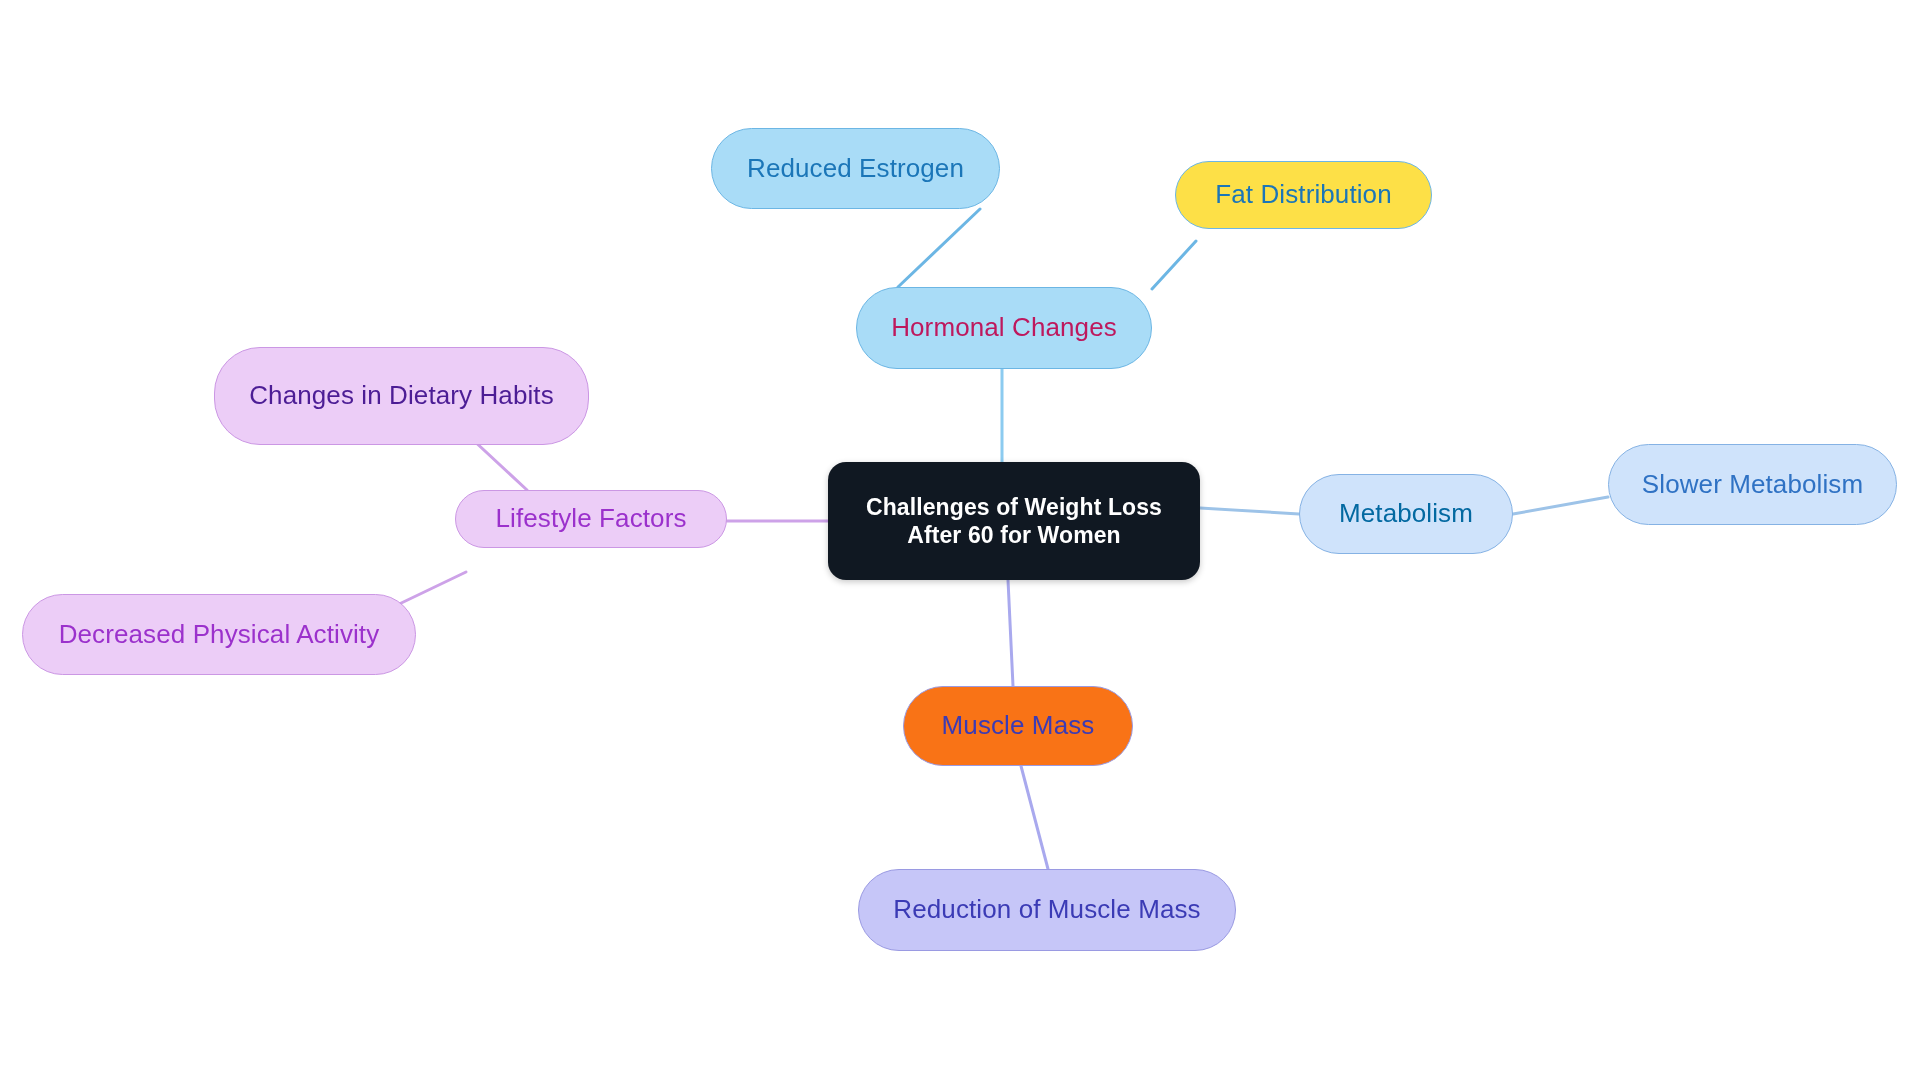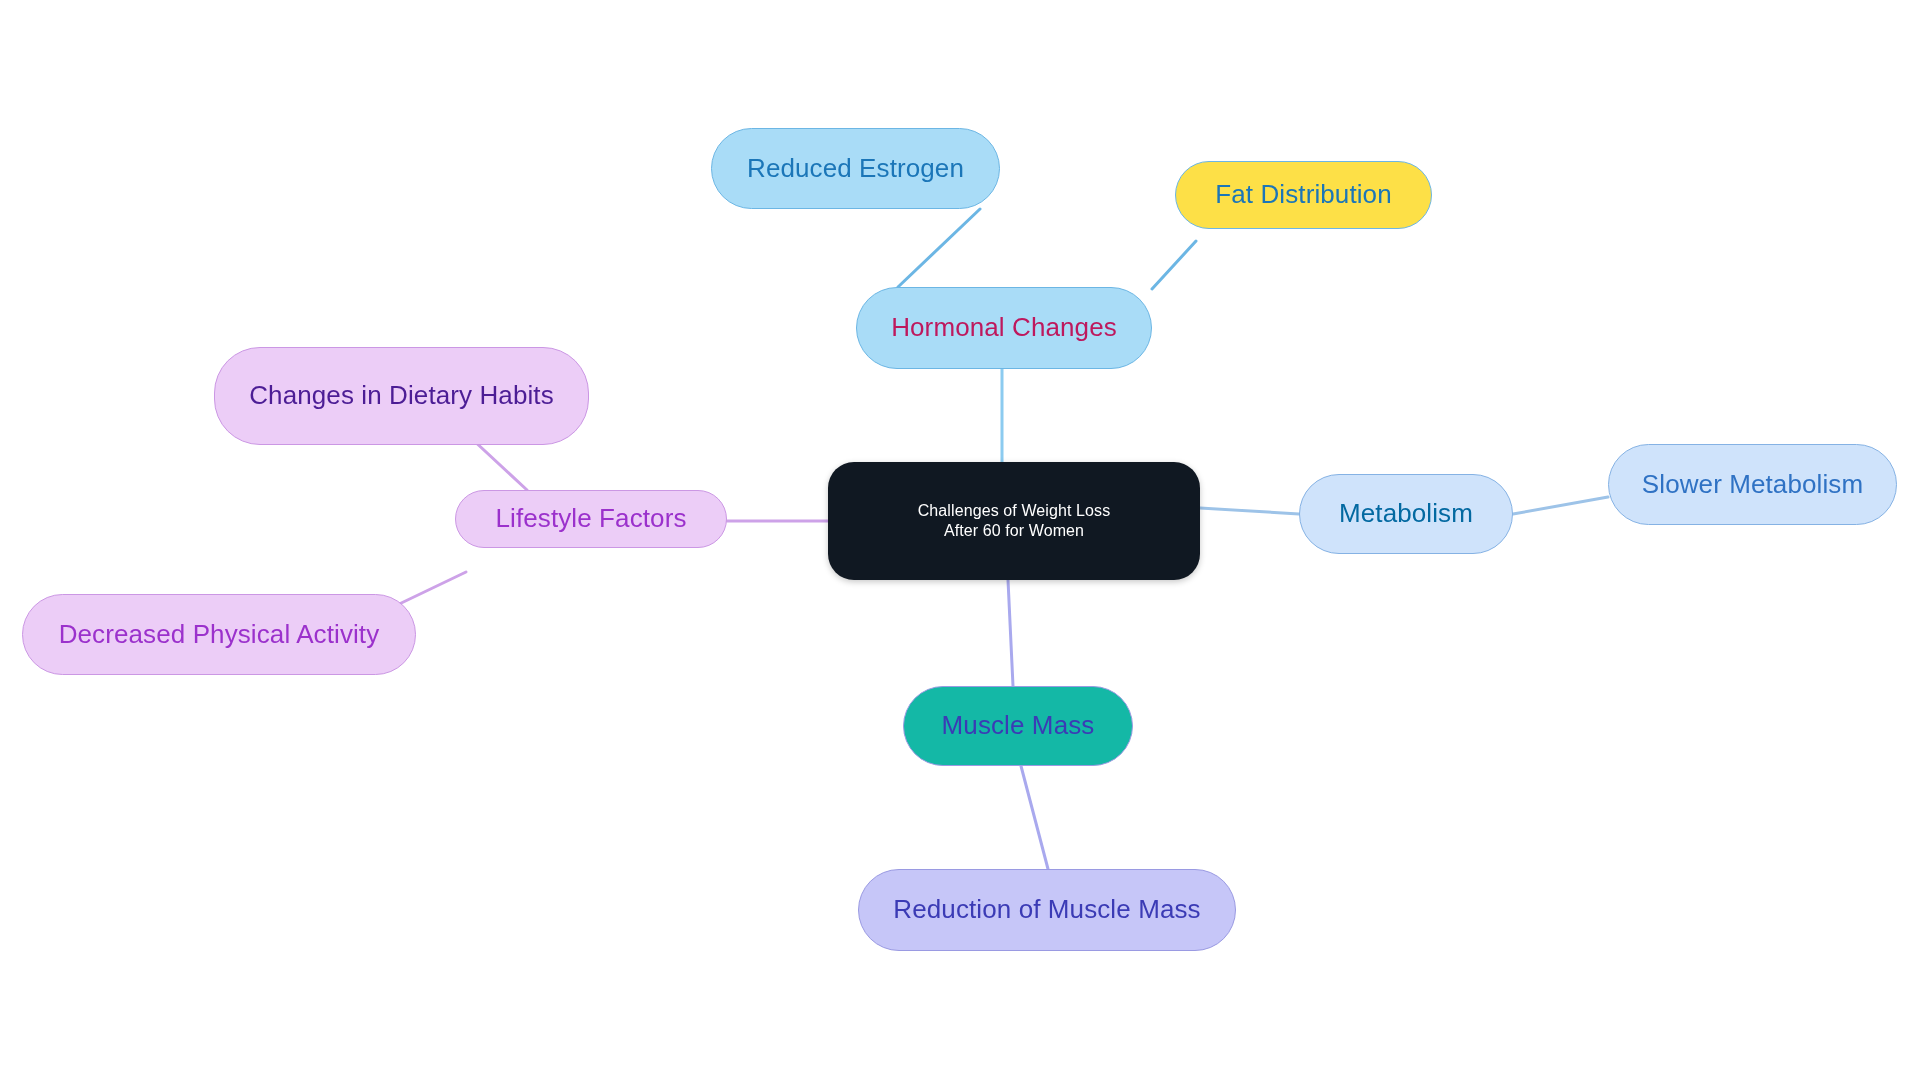--- a/index.html
+++ b/index.html
@@ -37,25 +37,26 @@
     justify-content: center;
     text-align: center;
     border-style: solid;
     border-width: 1.5px;
     line-height: 1.22;
     white-space: pre-line;
     letter-spacing: 0.1px;
   }
   .node-root {
     border-width: 0;
-    border-radius: 26px;
-    font-size: 16px;
+    border-radius: 18px;
+    font-size: 23px;
     color: #ffffff;
     background: #101822;
     box-shadow: 0 2px 6px rgba(0,0,0,0.22);
+    font-weight: bold;
   }
   .node-branch, .node-leaf {
     border-radius: 46px;
     font-size: 26px;
   }
 </style>
 </head>
 <body style="background: rgb(255, 255, 255);">
 
 <div id="mindmap-canvas">
@@ -72,19 +73,19 @@
       <line x1="466" y1="572" x2="370" y2="618" stroke="#cda2e8" stroke-width="3" stroke-linecap="round"></line>
     </svg>
   <div id="node-layer">
       <div class="node node-root" style="left: 828px; top: 462px; width: 372px; height: 118px; background: rgb(16, 24, 34); color: rgb(255, 255, 255);"><span>Challenges of Weight Loss
 After 60 for Women</span></div>
       <div class="node node-branch" style="left: 856px; top: 287px; width: 296px; height: 82px; background: rgb(169, 220, 247); color: #be185d; border-color: rgb(108, 182, 228);"><span>Hormonal Changes</span></div>
       <div class="node node-leaf" style="left: 711px; top: 128px; width: 289px; height: 81px; background: rgb(169, 220, 247); color: rgb(27, 118, 184); border-color: rgb(108, 182, 228);"><span>Reduced Estrogen</span></div>
       <div class="node node-leaf" style="left: 1175px; top: 161px; width: 257px; height: 68px; background: #fde047; color: rgb(27, 118, 184); border-color: rgb(108, 182, 228); justify-content: center;"><span>Fat Distribution</span></div>
       <div class="node node-branch" style="left: 1299px; top: 474px; width: 214px; height: 80px; background: rgb(207, 227, 251); color: #0369a1; border-color: rgb(133, 178, 228);"><span>Metabolism</span></div>
       <div class="node node-leaf" style="left: 1608px; top: 444px; width: 289px; height: 81px; background: rgb(207, 227, 251); color: rgb(47, 114, 196); border-color: rgb(133, 178, 228);"><span>Slower Metabolism</span></div>
-      <div class="node node-branch" style="left: 903px; top: 686px; width: 230px; height: 80px; background: #14b8a6; color: rgb(59, 59, 181); border-color: rgb(154, 154, 226);"><span>Muscle Mass</span></div>
+      <div class="node node-branch" style="left: 903px; top: 686px; width: 230px; height: 80px; background: #f97316; color: rgb(59, 59, 181); border-color: rgb(154, 154, 226);"><span>Muscle Mass</span></div>
       <div class="node node-leaf" style="left: 858px; top: 869px; width: 378px; height: 82px; background: rgb(198, 198, 248); color: rgb(59, 59, 181); border-color: rgb(154, 154, 226);"><span>Reduction of Muscle Mass</span></div>
       <div class="node node-branch" style="left: 455px; top: 490px; width: 272px; height: 58px; background: rgb(236, 205, 247); color: rgb(155, 49, 204); border-color: rgb(203, 151, 228);"><span>Lifestyle Factors</span></div>
       <div class="node node-leaf" style="left: 214px; top: 347px; width: 375px; height: 98px; background: rgb(236, 205, 247); color: #4c1d95; border-color: rgb(203, 151, 228);"><span>Changes in Dietary Habits</span></div>
       <div class="node node-leaf" style="left: 22px; top: 594px; width: 394px; height: 81px; background: rgb(236, 205, 247); color: rgb(155, 49, 204); border-color: rgb(203, 151, 228);"><span>Decreased Physical Activity</span></div>
     </div>
 </div>
 
 </body></html>

